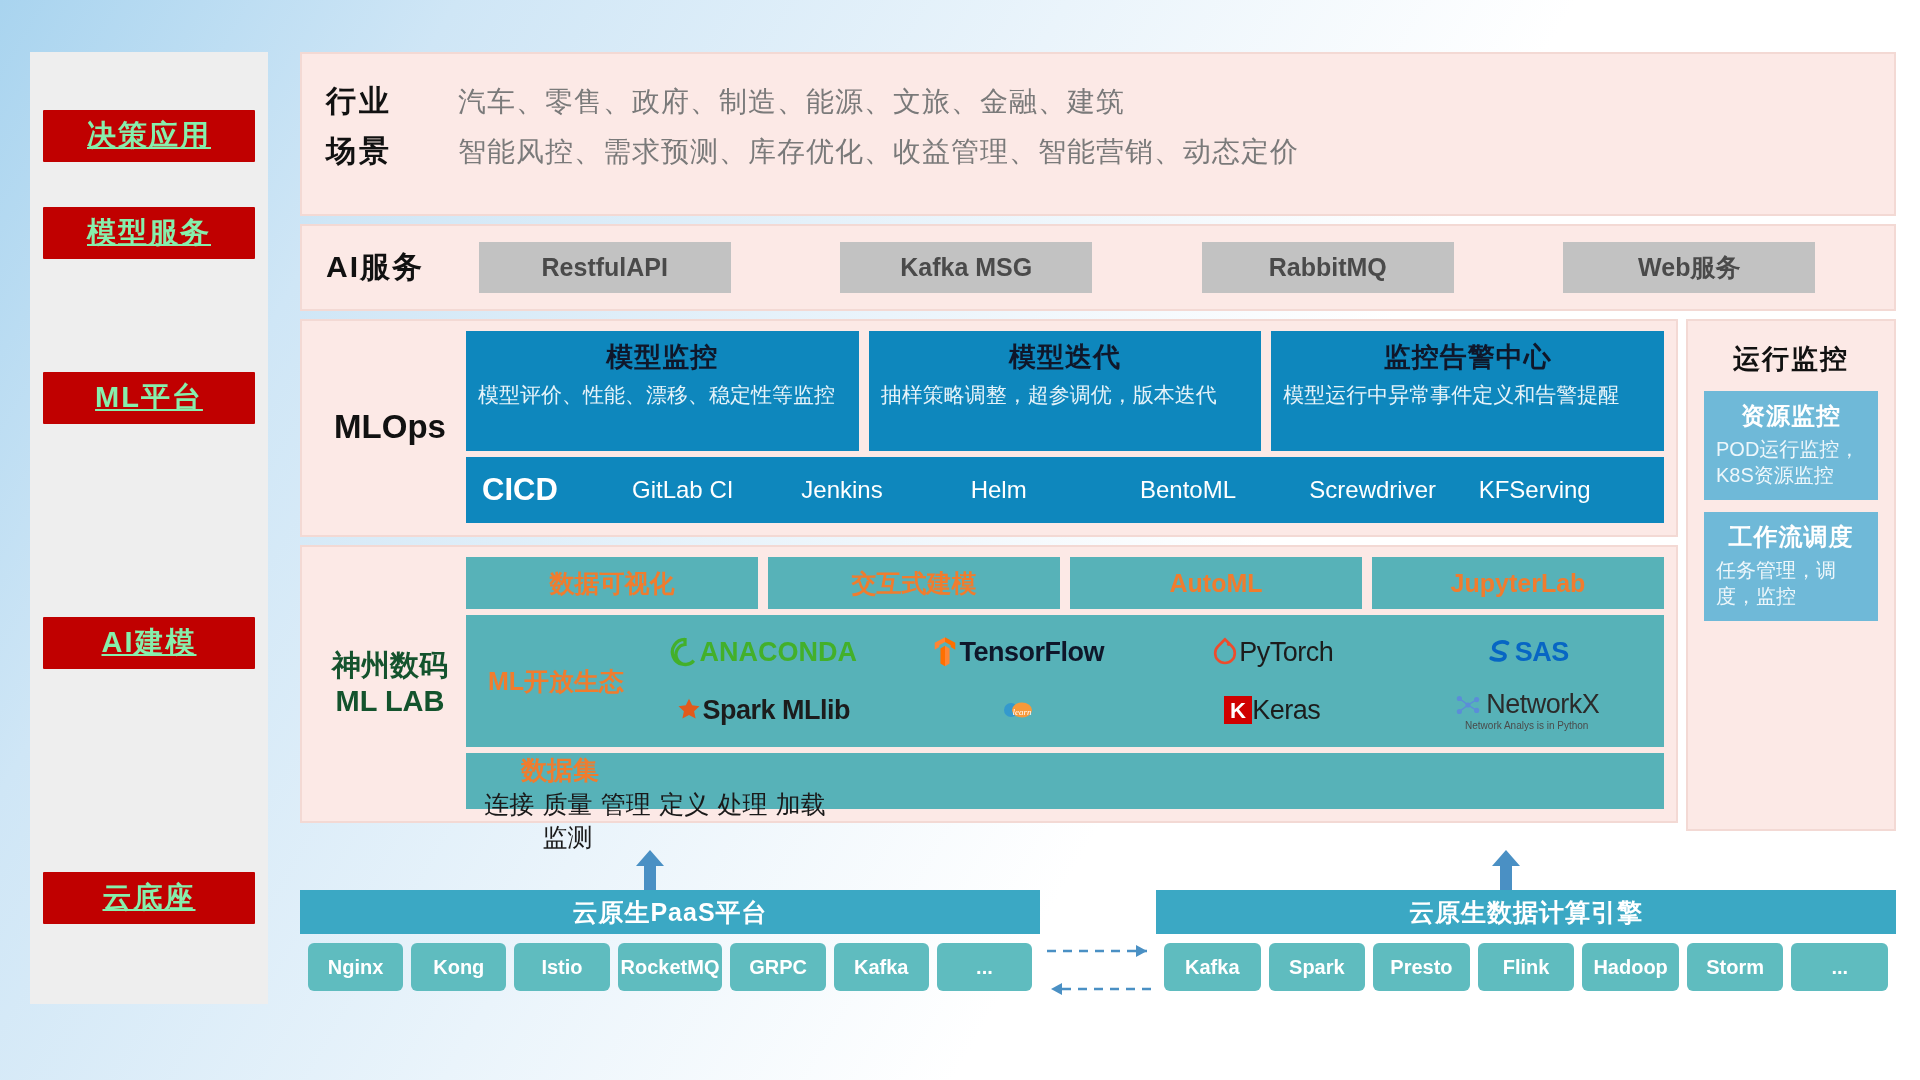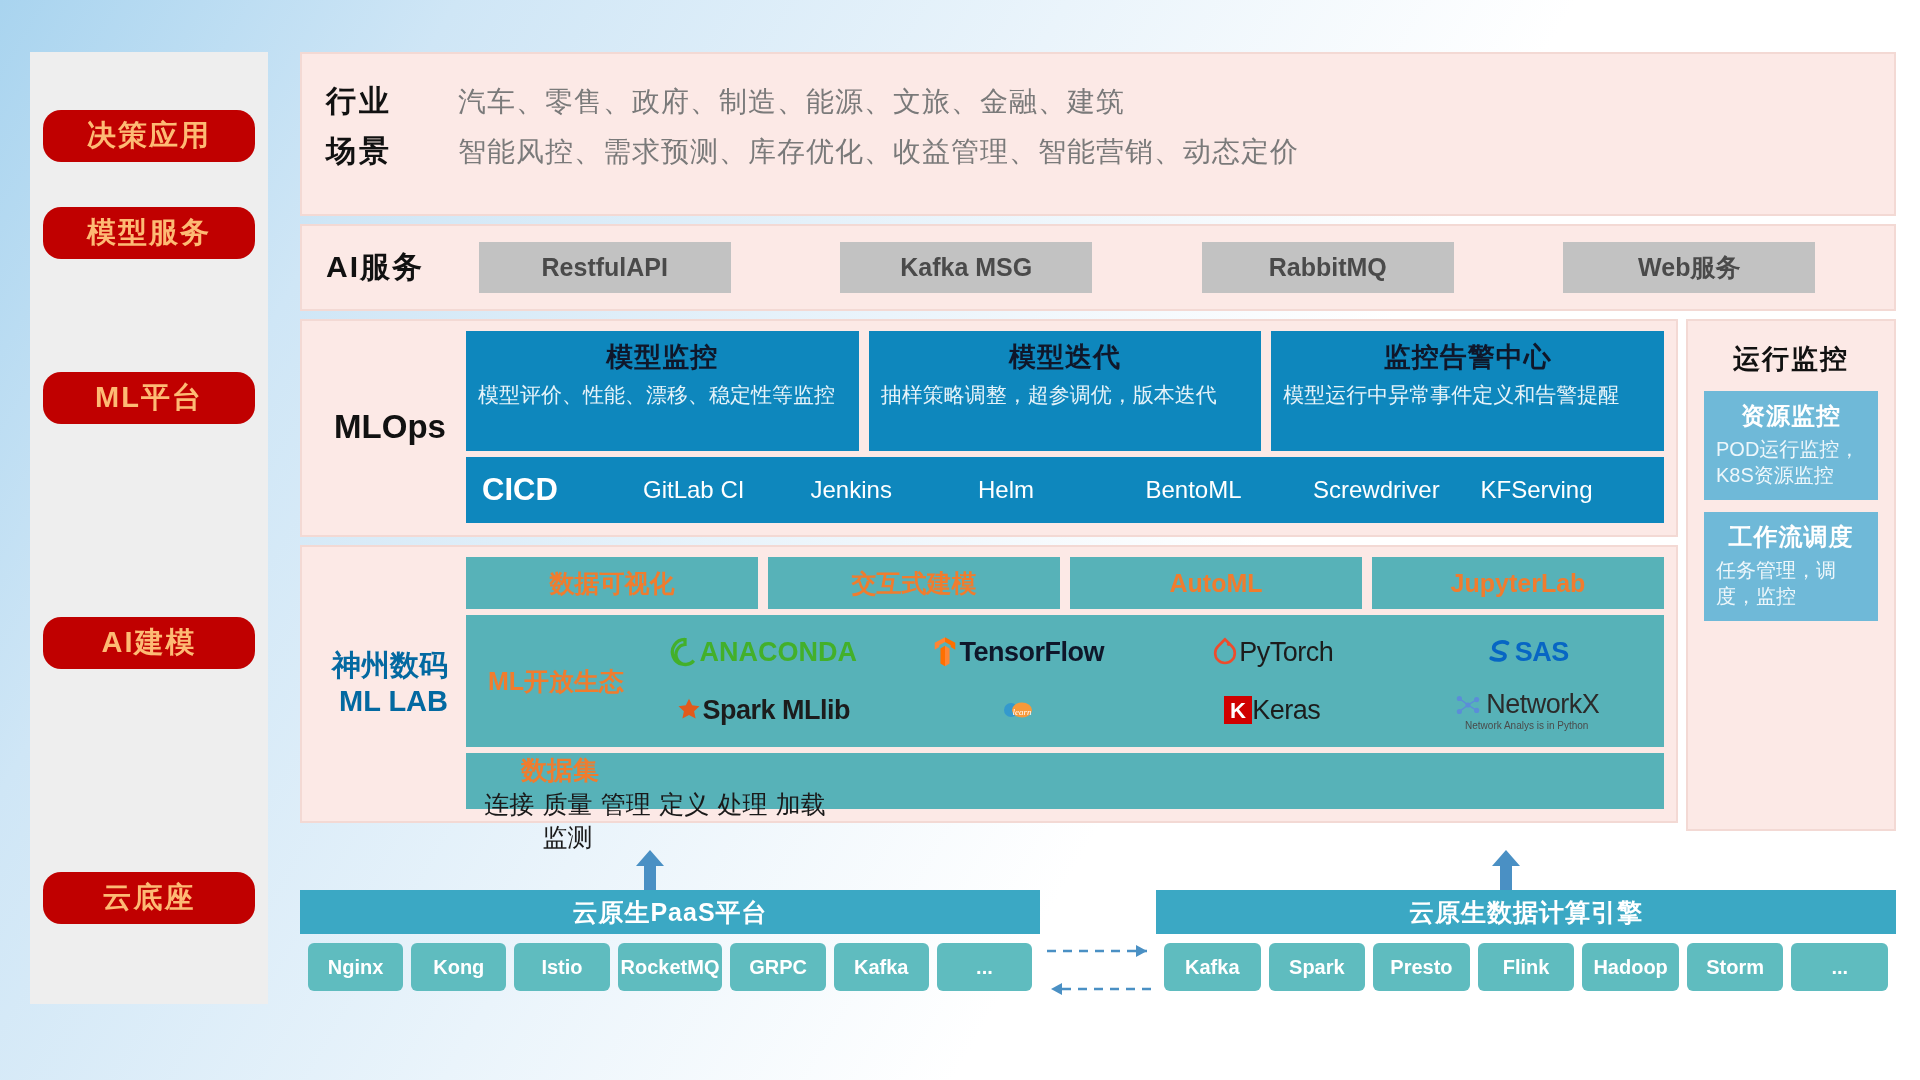--- a/index.html
+++ b/index.html
@@ -15,27 +15,28 @@
 
   
   #layer-rail {
     position: absolute; left: 30px; top: 52px;
     width: 238px; height: 952px;
     background: #eeeeee;
     display: flex; flex-direction: column;
     align-items: center;
   }
   .rail-pill {
-    background: #c00000; color: #fdba74;
-    border-radius: 18px;
+    background: #c00000; color: #86efac;
+    border-radius: 1px;
     font-size: 29px; font-weight: bold;
     letter-spacing: 2px;
     display: flex; align-items: center; justify-content: center;
     width: 212px; height: 52px;
     position: absolute;
+    text-decoration: underline;
   }
 
   
   #main-col { position: absolute; left: 300px; top: 52px; width: 1596px; }
 
   .band {
     background: #fce9e6;
     border: 2px solid #f3d9d4;
     margin-bottom: 8px;
     position: relative;
@@ -107,34 +108,34 @@
   }
   .mlops-card-desc { color: #e6f3f9; font-size: 21px; line-height: 1.3; }
   #cicd-strip {
     background: #0e87bd; display: flex; align-items: center;
     height: 66px; padding: 0 16px;
   }
   #cicd-name {
     color: #fff; font-size: 31px; font-weight: bold;
     width: 150px; flex: none;
   }
-  #cicd-items { flex: 1; display: flex; margin-left: 11px; }
+  #cicd-items { flex: 1; display: flex; }
   .cicd-item {
     flex: 1; color: #fff; font-size: 24px;
     overflow: hidden; line-height: 1.08; max-height: 54px;
     padding-right: 6px;
   }
 
   
   #band-mllab { display: flex; align-items: stretch; padding: 10px 12px 12px 12px; }
   #mllab-label-col {
     width: 152px; flex: none;
     display: flex; align-items: center; justify-content: center;
-    font-size: 29px; font-weight: bold; color: #0369a1; line-height: 1.25;
-    text-align: right;
+    font-size: 29px; font-weight: bold; color: #14532d; line-height: 1.25;
+    text-align: center;
   }
   #mllab-right { flex: 1; display: flex; flex-direction: column; gap: 6px; }
   #mllab-tools { display: flex; gap: 10px; }
   .tool-chip {
     flex: 1; background: #57b2b8; color: #f07c2e;
     font-size: 25px; font-weight: bold;
     height: 52px; display: flex; align-items: center; justify-content: center;
   }
   #eco-row {
     background: #57b2b8; display: flex; align-items: center;

